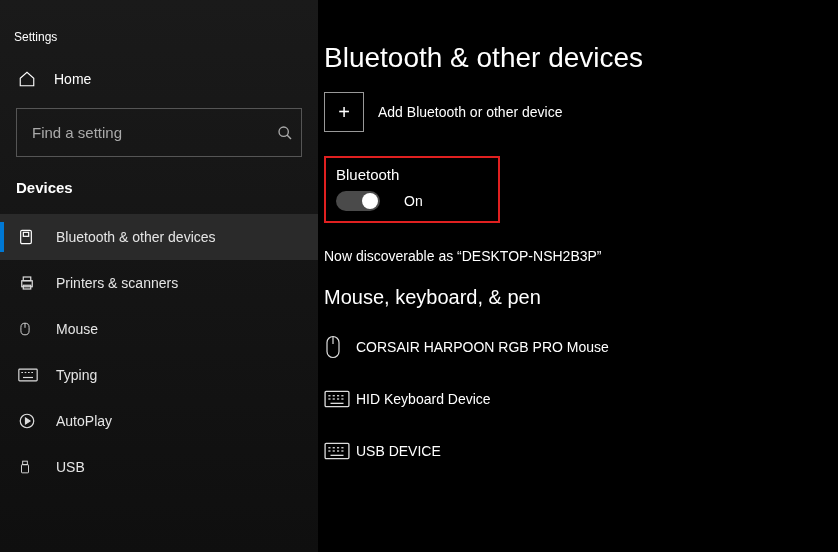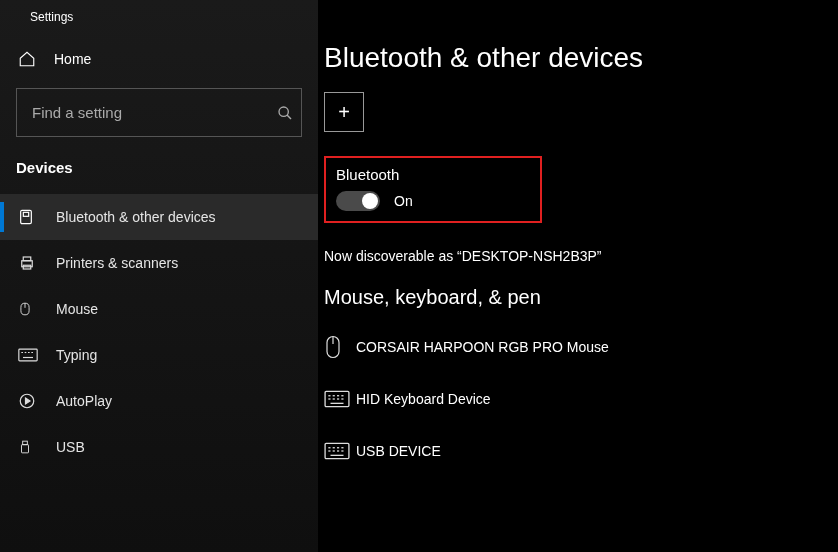--- a/index.html
+++ b/index.html
@@ -14,22 +14,23 @@
     display: flex;
   }
   .sidebar {
     width: 318px;
     height: 100%;
     background: linear-gradient(180deg, #1a1a1a 0%, #0f0f0f 100%);
     display: flex;
     flex-direction: column;
   }
   .titlebar {
-    padding: 10px 14px 16px 30px;
+    padding: 10px 14px 16px 14px;
     font-size: 12px;
+    margin-top: 20px;
   }
   .home-row {
     display: flex;
     align-items: center;
     padding: 10px 18px;
     gap: 18px;
     cursor: pointer;
     text-align: right;
   }
   .home-row span.icon { width: 18px; text-align: center; }
@@ -104,24 +105,24 @@
     border: 1px solid #999;
     display: flex;
     align-items: center;
     justify-content: center;
     font-size: 20px;
   }
   .highlight-box {
     border: 2px solid #e02020;
     margin-top: 24px;
     padding: 8px 10px 10px 10px;
-    width: 218px;
+    width: 176px;
   }
   .bt-label { font-size: 15px; margin-bottom: 8px; }
-  .toggle-row { display: flex; align-items: center; gap: 14px; }
+  .toggle-row { display: flex; align-items: center; gap: 24px; }
   .toggle {
     width: 44px; height: 20px;
     border-radius: 10px;
     background: #4a4a4a;
     position: relative;
     cursor: pointer;
   }
   .toggle .knob {
     position: absolute;
     right: 2px; top: 2px;
@@ -232,20 +233,21 @@
       <span>USB</span>
     </div>
   </div>
 </div>
 
 <div class="main">
   <h1>Bluetooth &amp; other devices</h1>
 
   <div class="add-row">
     <div class="plus-box">+</div>
+    <span>Add Bluetooth or other device</span>
   </div>
 
   <div class="highlight-box">
     <div class="bt-label">Bluetooth</div>
     <div class="toggle-row">
       <div class="toggle">
         <div class="knob"></div>
       </div>
       <span>On</span>
     </div>

